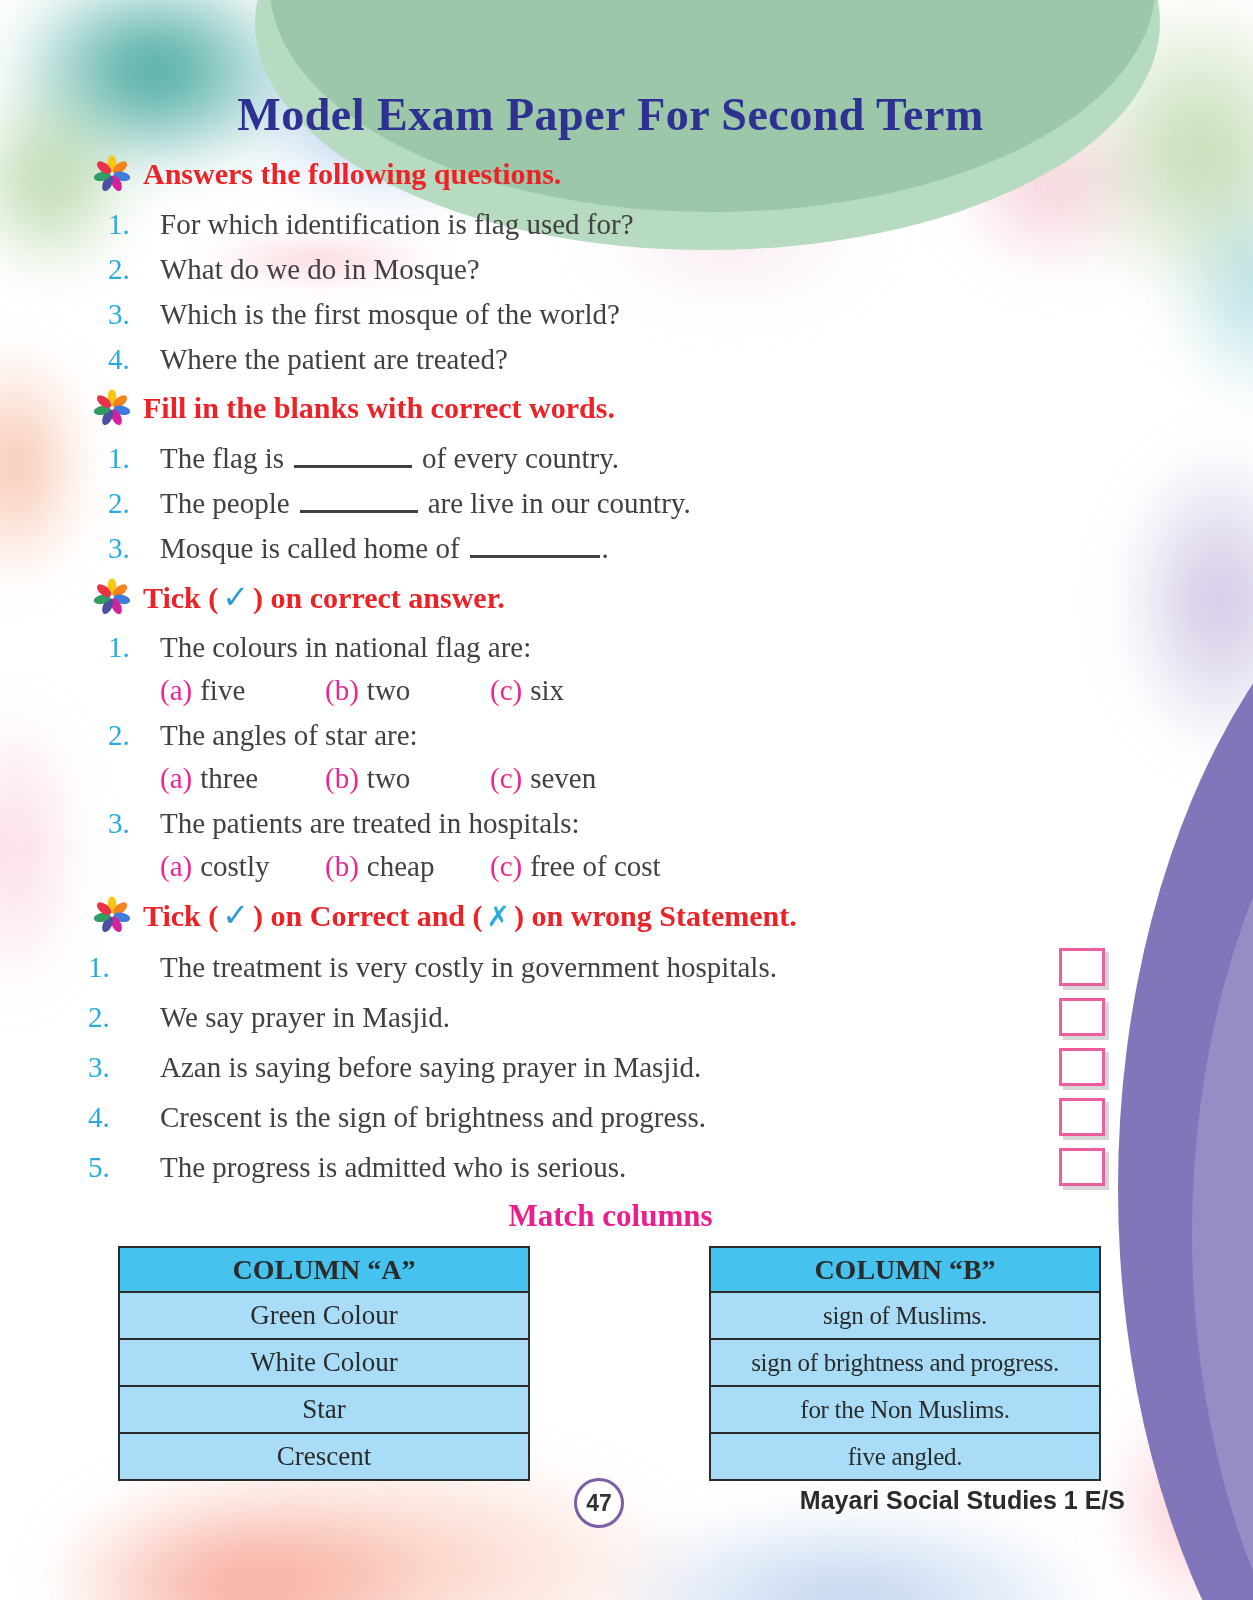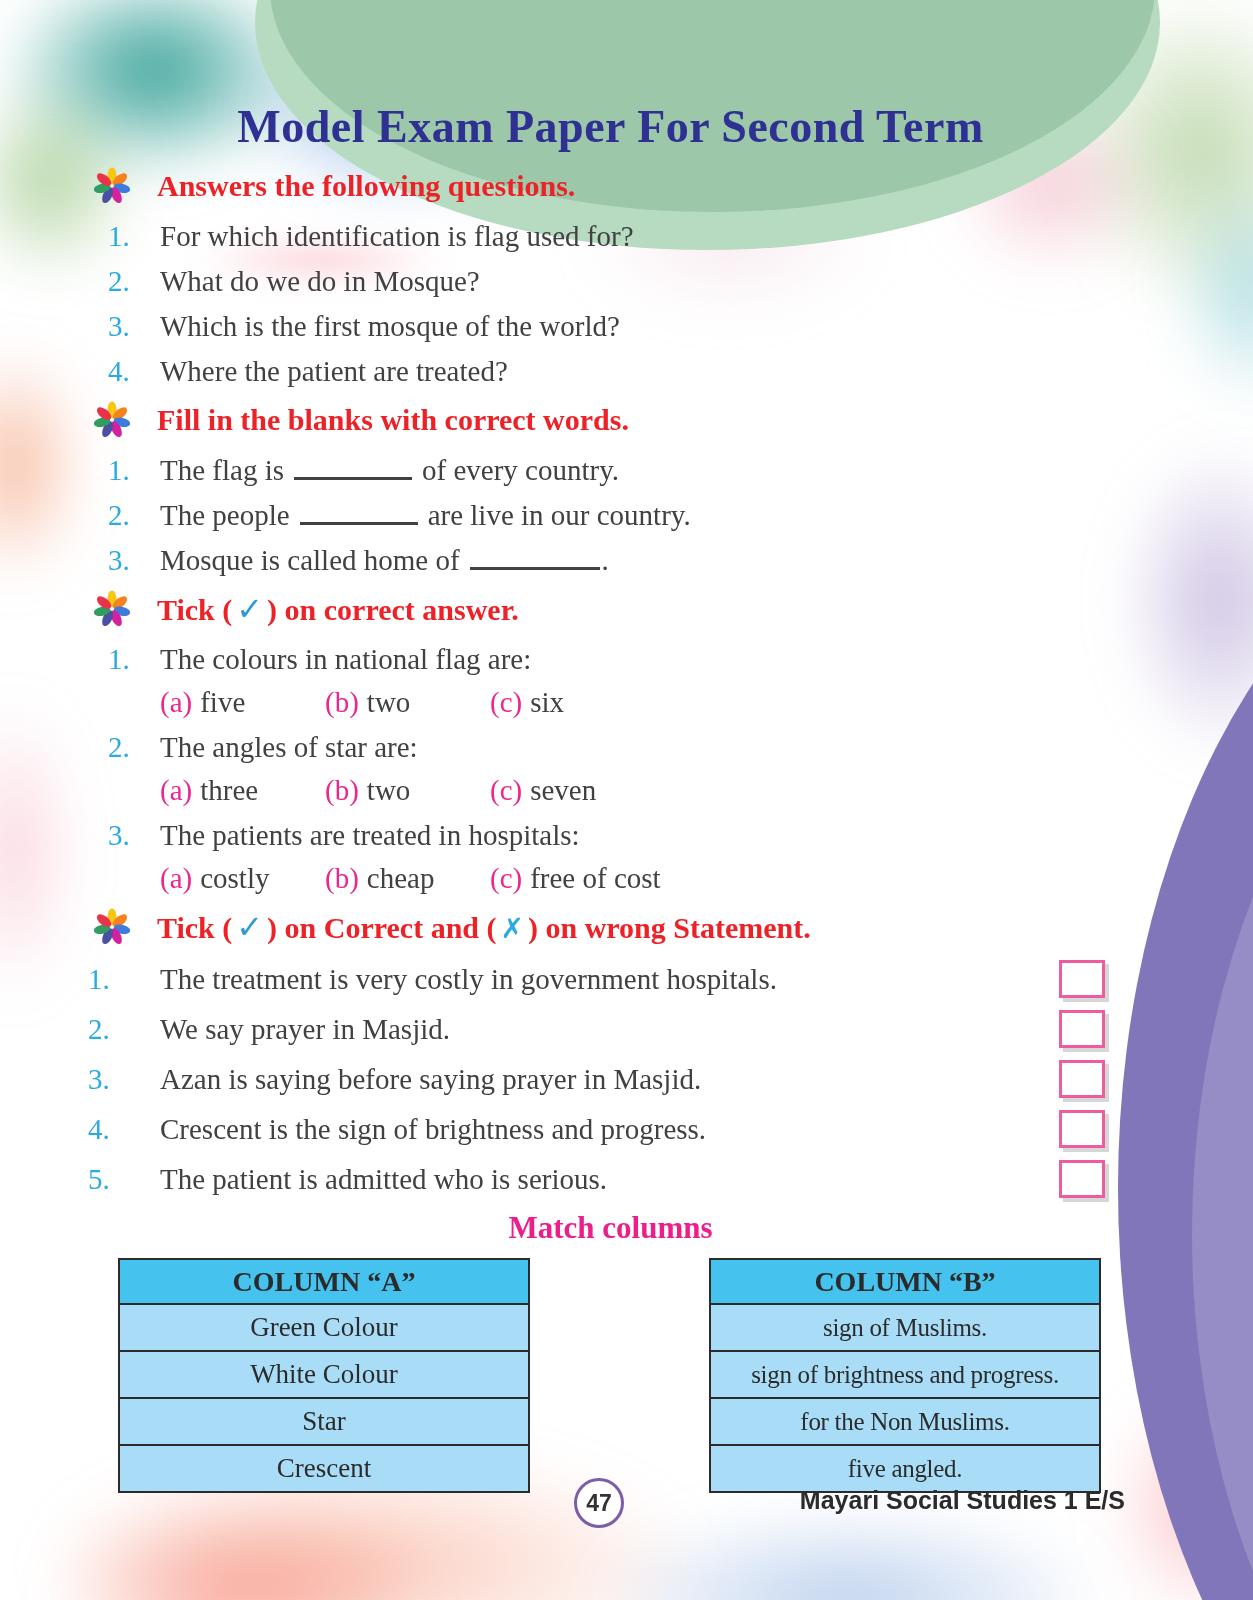--- a/index.html
+++ b/index.html
@@ -28,26 +28,26 @@
   .wc-b-salmon1 { left:-90px;  top:1400px; width:920px; height:330px; background:radial-gradient(closest-side, rgba(246,150,120,.5), rgba(246,150,120,0) 72%); }
   .wc-b-salmon2 { left:-20px;  top:1460px; width:520px; height:260px; background:radial-gradient(closest-side, rgba(244,118,100,.55), rgba(244,118,100,0) 72%); }
   .wc-b-blue    { left:490px;  top:1470px; width:720px; height:260px; background:radial-gradient(closest-side, rgba(120,160,220,.5), rgba(120,160,220,0) 72%); }
   .wc-br-pink   { left:1070px; top:1340px; width:280px; height:330px; background:radial-gradient(closest-side, rgba(246,140,150,.55), rgba(246,140,150,0) 72%); }
   .dome-light { position:absolute; left:255px; top:-205px; width:905px; height:455px; background:#b7dbc0; border-radius:50%; z-index:2; }
   .dome-dark  { position:absolute; left:270px; top:-238px; width:885px; height:450px; background:#9cc7a9; border-radius:50%; z-index:2; }
   .purple-outer { position:absolute; left:1118px; top:488px;  width:880px; height:1400px; background:#8176ba; border-radius:50%; z-index:2; }
   .purple-inner { position:absolute; left:1192px; top:584px;  width:840px; height:1300px; background:#968cc6; border-radius:50%; z-index:2; }
 
   
-  .content { position:absolute; left:88px; top:100px; width:1045px; z-index:5; color:#414042; }
+  .content { position:absolute; left:88px; top:88px; width:1045px; z-index:5; color:#414042; }
   .page-title {
     text-align:center; font-size:46px; font-weight:bold; color:#2E3192;
     letter-spacing:.5px; margin-bottom:14px;
   }
-  .sec-header { display:flex; align-items:center; gap:27px; margin:8px 0 8px 6px; }
+  .sec-header { display:flex; align-items:center; gap:13px; margin:8px 0 8px 6px; }
   .sec-header .hdr-text { color:#EC2227; font-size:30px; font-weight:bold; }
   .flower { flex:0 0 auto; }
   .glyph-check { color:#2E9BD6; font-weight:bold; font-size:32px; padding:0 4px; font-family:"DejaVu Sans", sans-serif; }
   .glyph-cross { color:#29ABE2; font-weight:bold; font-size:28px; padding:0 4px; font-family:"DejaVu Sans", sans-serif; }
 
   .q-row { display:flex; font-size:29px; padding:6.5px 0; line-height:32px; }
   .q-num { flex:0 0 72px; color:#29ABE2; padding-left:20px; }
   .q-text { flex:1; }
   .blank {
     display:inline-block; width:118px; border-bottom:3px solid #414042;
@@ -259,21 +259,21 @@
       <span class="tf-text">Azan is saying before saying prayer in Masjid.</span>
       <span class="checkbox"></span>
     </div>
     <div class="tf-row">
       <span class="tf-num">4.</span>
       <span class="tf-text">Crescent is the sign of brightness and progress.</span>
       <span class="checkbox"></span>
     </div>
     <div class="tf-row">
       <span class="tf-num">5.</span>
-      <span class="tf-text">The patient is admitted who is serious.</span>
+      <span class="tf-text">The progress is admitted who is serious.</span>
       <span class="checkbox"></span>
     </div>
 
     <div class="match-title">Match columns</div>
     <div class="tables">
       <table class="match-table col-a">
         <tbody>
             <tr>
               <th>COLUMN “A”</th>
             </tr>

